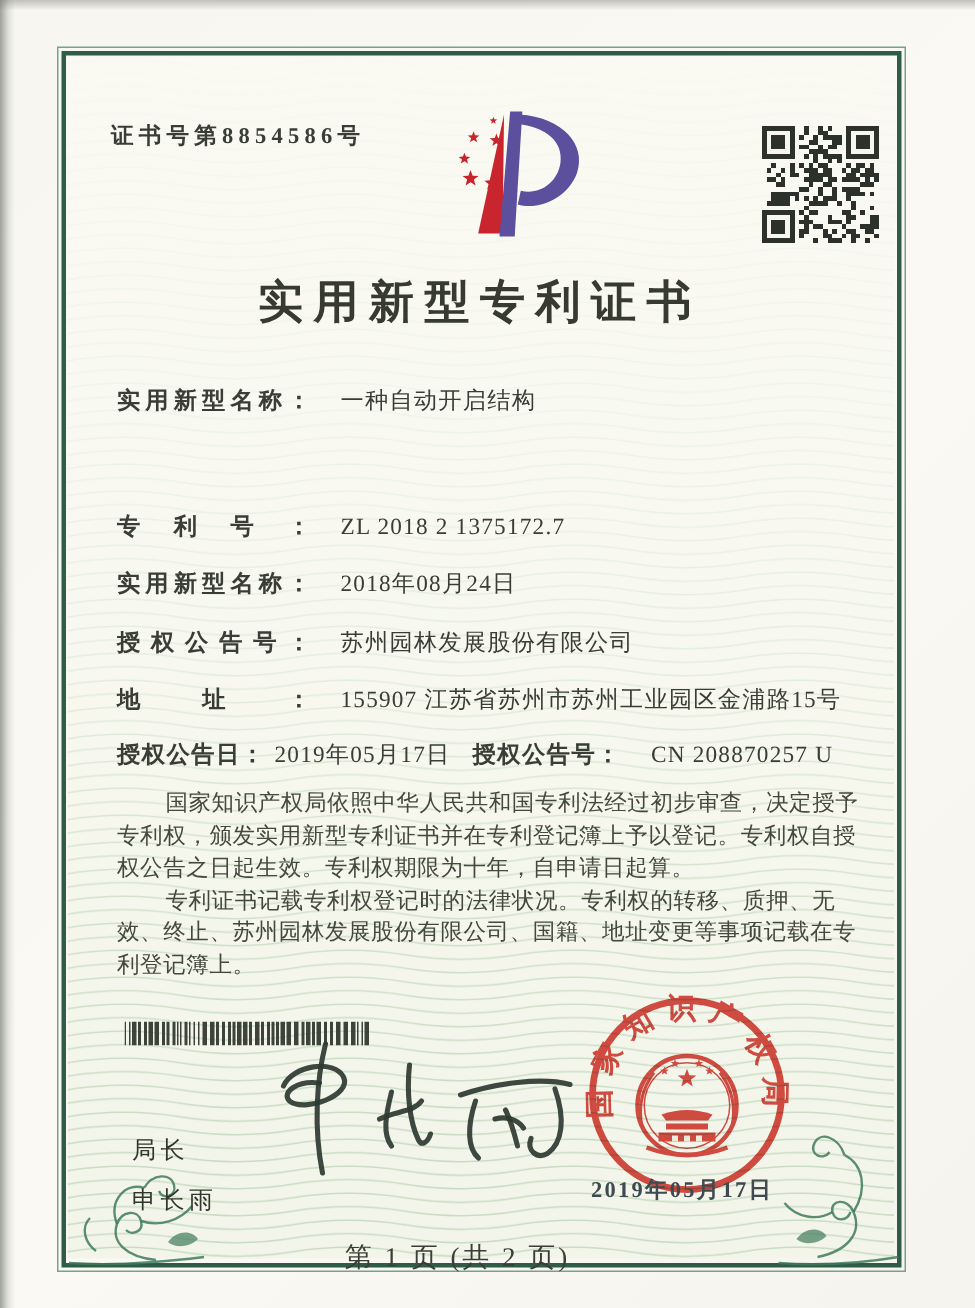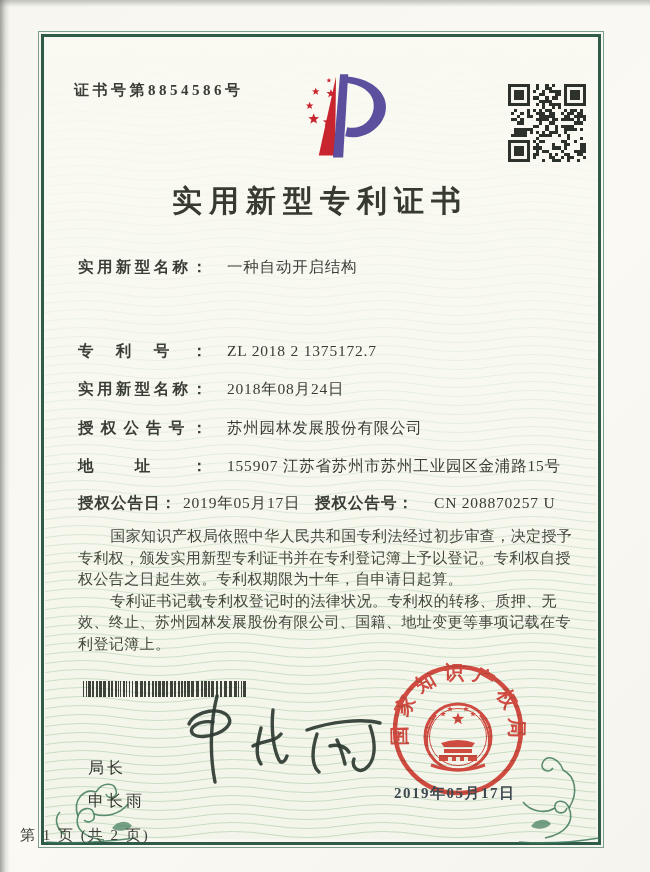--- a/index.html
+++ b/index.html
@@ -44,21 +44,21 @@
   .signer{left:88px;top:731px;font-family:"Liberation Sans","DejaVu Sans",sans-serif;
         font-size:16px;letter-spacing:3px;color:#30352d;line-height:33px;margin-top:20px;}
   .signature{left:165px;top:690px;width:235px;height:100px;}
   .signature path{stroke:#2d3a31;stroke-width:3.4;fill:none;stroke-linecap:round;opacity:.92;}
   .seal{left:385px;top:657px;width:146px;height:146px;mix-blend-mode:multiply;opacity:.93;}
   .seal .rd{stroke:var(--seal-red);fill:none;} .seal .rf{fill:var(--seal-red);}
   .seal text{fill:var(--seal-red);font-weight:700;font-size:19.5px;letter-spacing:8px;
         font-family:"Liberation Serif",serif;}
   .seal-date{left:394px;top:784px;width:160px;font-size:15px;font-weight:600;
         letter-spacing:1.5px;color:var(--date-ink);}
-  .footer{left:20px;top:826px;width:570px;font-size:15px;letter-spacing:2px;color:#3a3e36;}
+  .footer{left:20px;top:826px;width:570px;text-align:center;font-size:18px;letter-spacing:2px;color:#3a3e36;}
   .flourish path{stroke:var(--flourish-green);fill:none;stroke-width:1.6;opacity:.85;}
   .flourish .leaf{fill:var(--flourish-green);stroke:none;opacity:.7;}
   .fl-left{left:44px;top:770px;width:95px;height:76px;}
   .fl-right{left:515px;top:742px;width:88px;height:104px;}
 </style>
 </head>
 <body>
 
 <div class="page">
 

